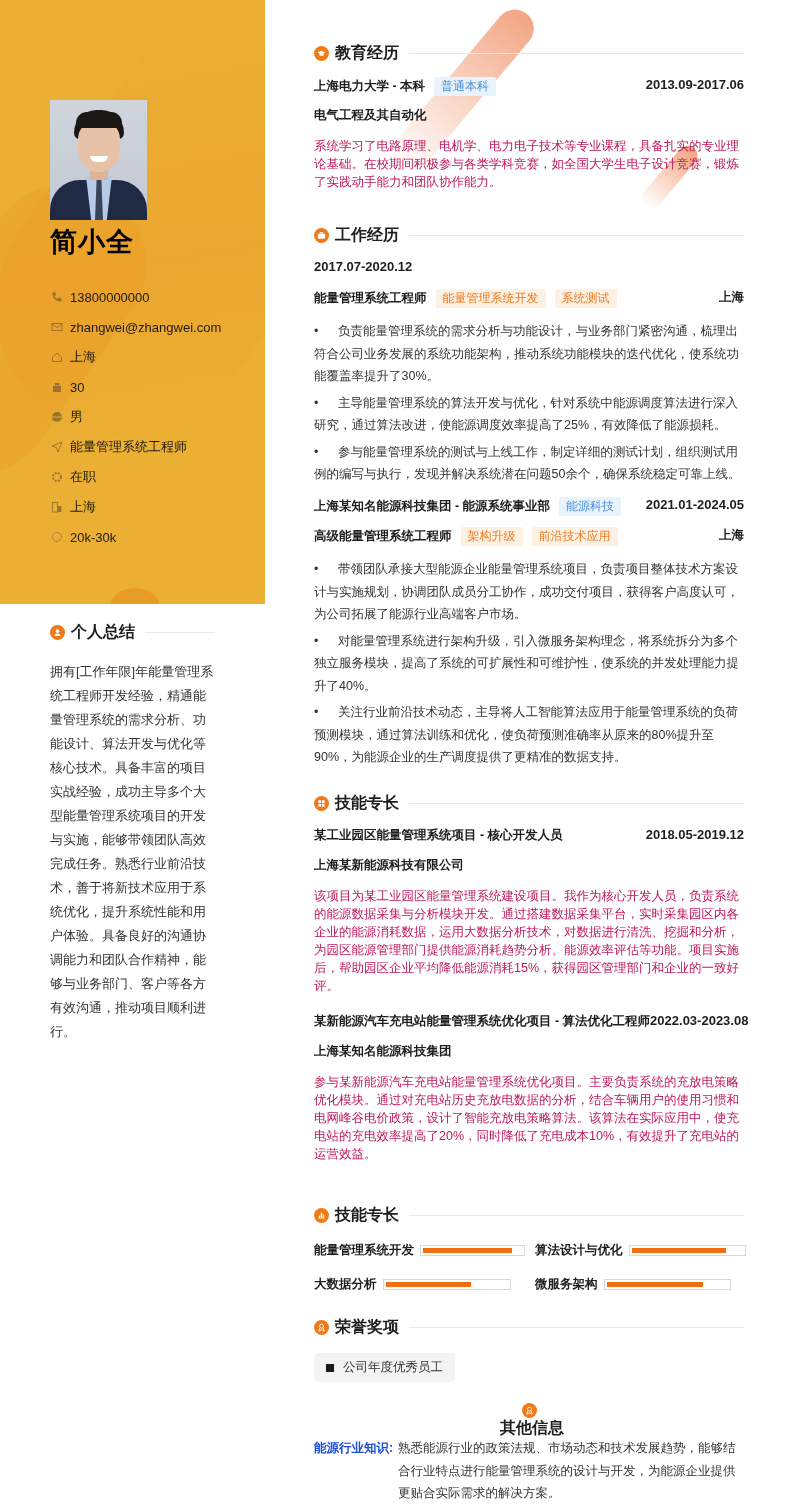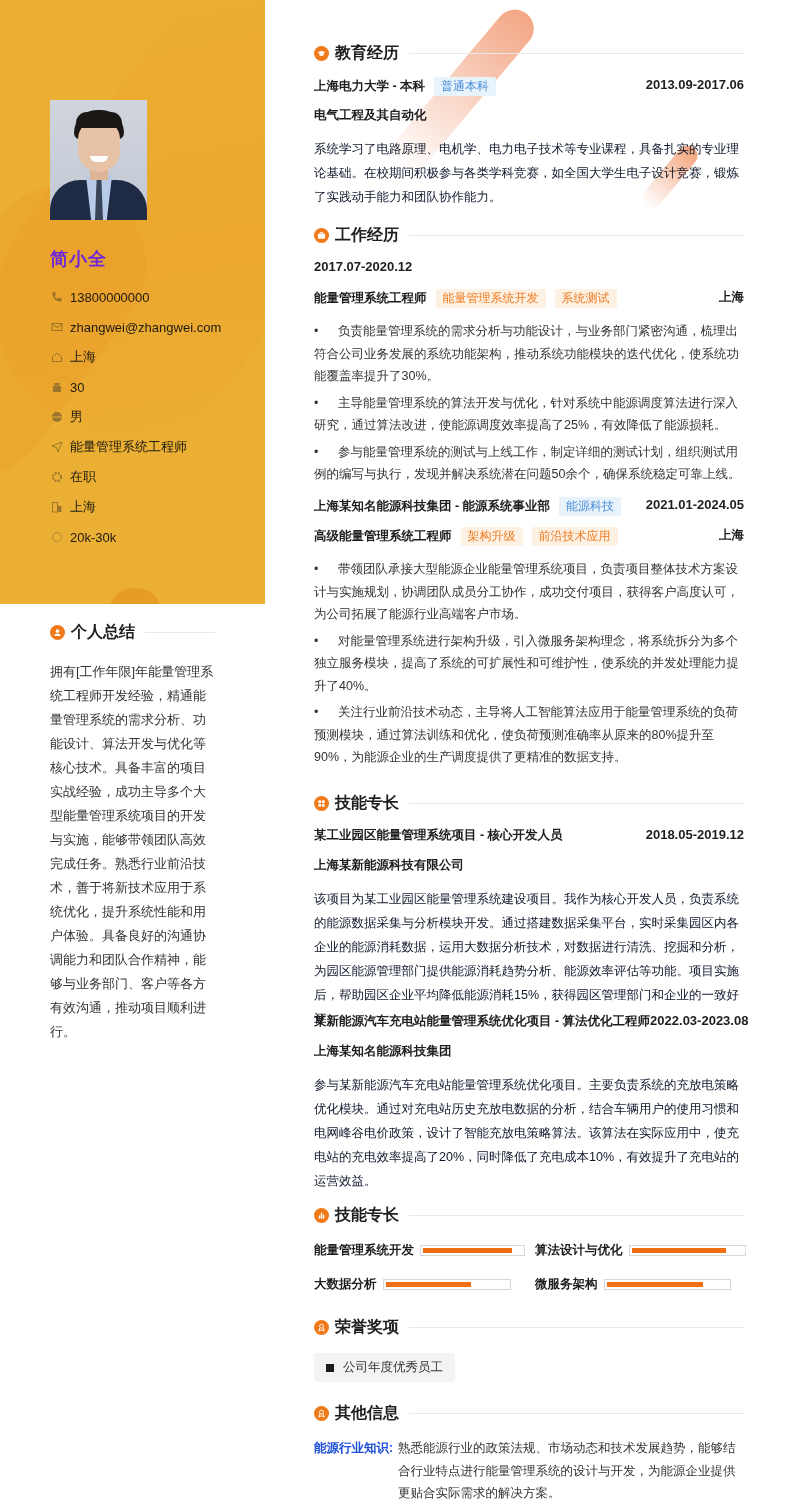--- a/index.html
+++ b/index.html
@@ -32,21 +32,21 @@
   .photo .hair { position: absolute; left: 24px; top: 10px; width: 50px; height: 30px; background: #1b1714; border-radius: 25px 25px 8px 8px; }
   .photo .face { position: absolute; left: 28px; top: 20px; width: 42px; height: 52px; background: #e8c2a6; border-radius: 20px 20px 22px 22px; }
   .photo .hair2 { position: absolute; left: 26px; top: 12px; width: 46px; height: 16px; background: #1b1714; border-radius: 22px 22px 4px 10px; }
   .photo .smile { position: absolute; left: 40px; top: 56px; width: 18px; height: 6px; background: #fff; border-radius: 0 0 9px 9px; }
   .photo .suit { position: absolute; left: 0; top: 80px; width: 97px; height: 40px; background: #1f2b45; border-radius: 30px 30px 0 0; }
   .photo .shirt { position: absolute; left: 36px; top: 76px; width: 26px; height: 44px; background: #b7cbe8; clip-path: polygon(0 0,100% 0,80% 100%,20% 100%); }
   .photo .tie { position: absolute; left: 45px; top: 80px; width: 8px; height: 40px; background: #3a4458; clip-path: polygon(20% 0,80% 0,100% 100%,0 100%); }
   .photo .neck { position: absolute; left: 40px; top: 66px; width: 18px; height: 14px; background: #ddb496; }
 
   .name {
-    position: absolute; left: 50px; top: 247px; font-size: 18px; font-weight: bold; color: #6d28d9;
+    position: absolute; left: 50px; top: 224px; font-size: 27px; font-weight: bold; color: #000000;
     letter-spacing: 1px;
   }
   .info-list { position: absolute; left: 50px; top: 282px; width: 200px; }
   .info-item { height: 30px; display: flex; align-items: center; font-size: 13px; color: #1e1a12; }
   .info-item .ic { width: 13px; height: 13px; margin-right: 7px; display: inline-flex; align-items: center; justify-content: center; opacity: 0.55; }
   .info-item .ic svg { width: 12px; height: 12px; }
 
   
   .summary-head { position: absolute; left: 50px; top: 622px; width: 165px; display: flex; align-items: center; }
   .summary-body {
@@ -81,21 +81,21 @@
   .row { display: flex; align-items: flex-start; justify-content: space-between; height: 22px; }
   .row .l { display: flex; align-items: center; }
   .t-strong { font-size: 12.5px; font-weight: bold; color: #1e1e1e; white-space: nowrap; }
   .date { font-size: 13px; font-weight: bold; color: #1e1e1e; white-space: nowrap; }
   .tag-blue {
     font-size: 12px; color: #4b8ed6; background: #e9f3fc; padding: 1px 7px; margin-left: 9px; border-radius: 2px; white-space: nowrap;
   }
   .tag-orange {
     font-size: 12px; color: #ee7a1e; background: #fdf1e4; padding: 1px 7px; margin-left: 9px; border-radius: 2px; white-space: nowrap;
   }
-  .para { font-size: 12.5px; line-height: 24px; color: #0f172a; }
+  .para { font-size: 12.5px; line-height: 18px; color: #be185d; }
   .bul { font-size: 12.5px; line-height: 22.5px; color: #333; margin-top: 4px; }
   .bul .dot { display: inline-block; width: 24px; }
 
   .skill-row { display: flex; align-items: center; height: 22px; }
   .skill-label { font-size: 12.5px; font-weight: bold; color: #1e1e1e; white-space: nowrap; margin-right: 6px; }
   .skill-bar { height: 11px; border: 1px solid #d8d8d8; background: #fff; padding: 2px 2px; }
   .skill-fill { height: 5px; background: #f07011; }
 
   .award {
     display: inline-flex; align-items: center; background: #f3f3f3; border-radius: 4px;
@@ -377,21 +377,21 @@
     <span class="sec-title">荣誉奖项</span>
     <span class="sec-line"></span>
   </div>
   <div class="abs" style="top:1353px;">
     <div class="award">
       <span class="sq"></span>
       <span>公司年度优秀员工</span>
     </div>
   </div>
 
-  <div class="abs sec-head" style="top:1403px;">
+  <div class="abs sec-head" style="top:1403px;flex-direction:column;">
     <span class="sec-icon">
         <svg viewBox="0 0 10 10">
           <circle cx="5" cy="3.5" r="2.2" fill="none" stroke="#fff" stroke-width="1"></circle>
           <path d="M3 5.5L2 9l3-1.5L8 9 7 5.5" fill="none" stroke="#fff" stroke-width="1"></path>
         </svg>
       </span>
     <span class="sec-title">其他信息</span>
     <span class="sec-line"></span>
   </div>
   <div class="abs" style="top:1437px;">

